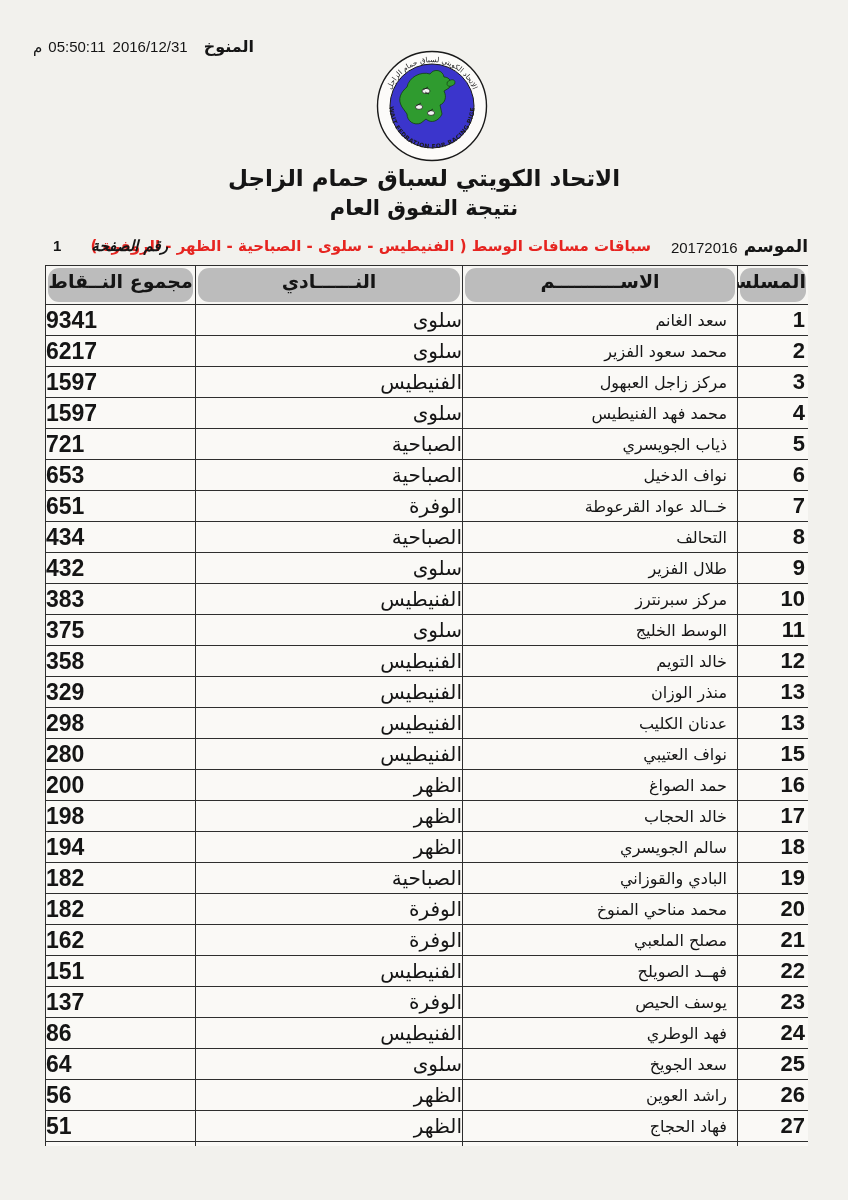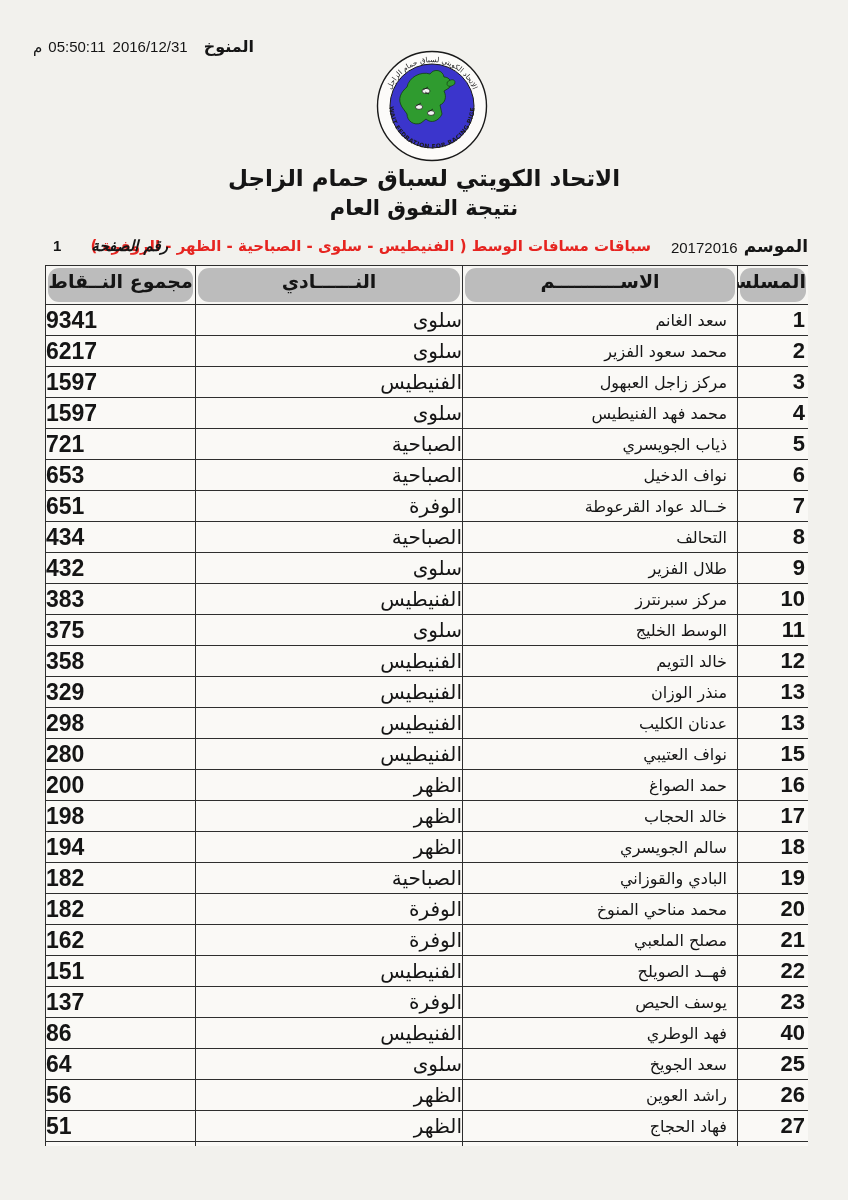--- a/index.html
+++ b/index.html
@@ -271,21 +271,21 @@
     <td class="c-club">الفنيطيس</td>
     <td class="c-points">151</td>
   </tr>
           <tr>
     <td class="c-serial">23</td>
     <td class="c-name">يوسف الحيص</td>
     <td class="c-club">الوفرة</td>
     <td class="c-points">137</td>
   </tr>
           <tr>
-    <td class="c-serial">40</td>
+    <td class="c-serial">24</td>
     <td class="c-name">فهد الوطري</td>
     <td class="c-club">الفنيطيس</td>
     <td class="c-points">86</td>
   </tr>
           <tr>
     <td class="c-serial">25</td>
     <td class="c-name">سعد الجويخ</td>
     <td class="c-club">سلوى</td>
     <td class="c-points">64</td>
   </tr>

